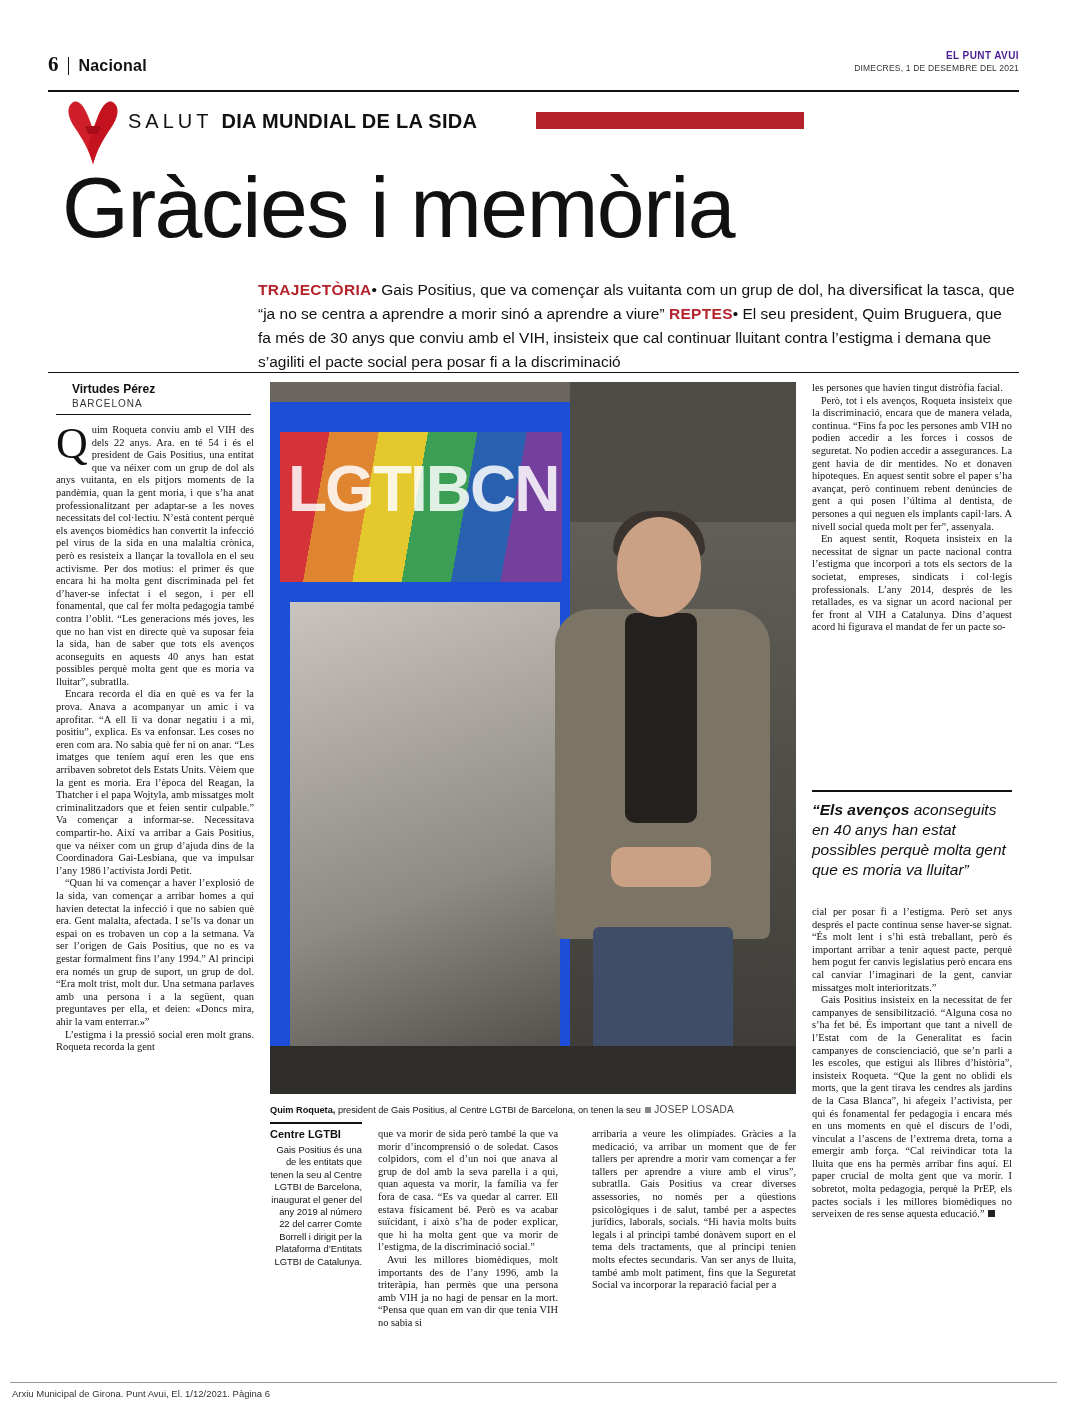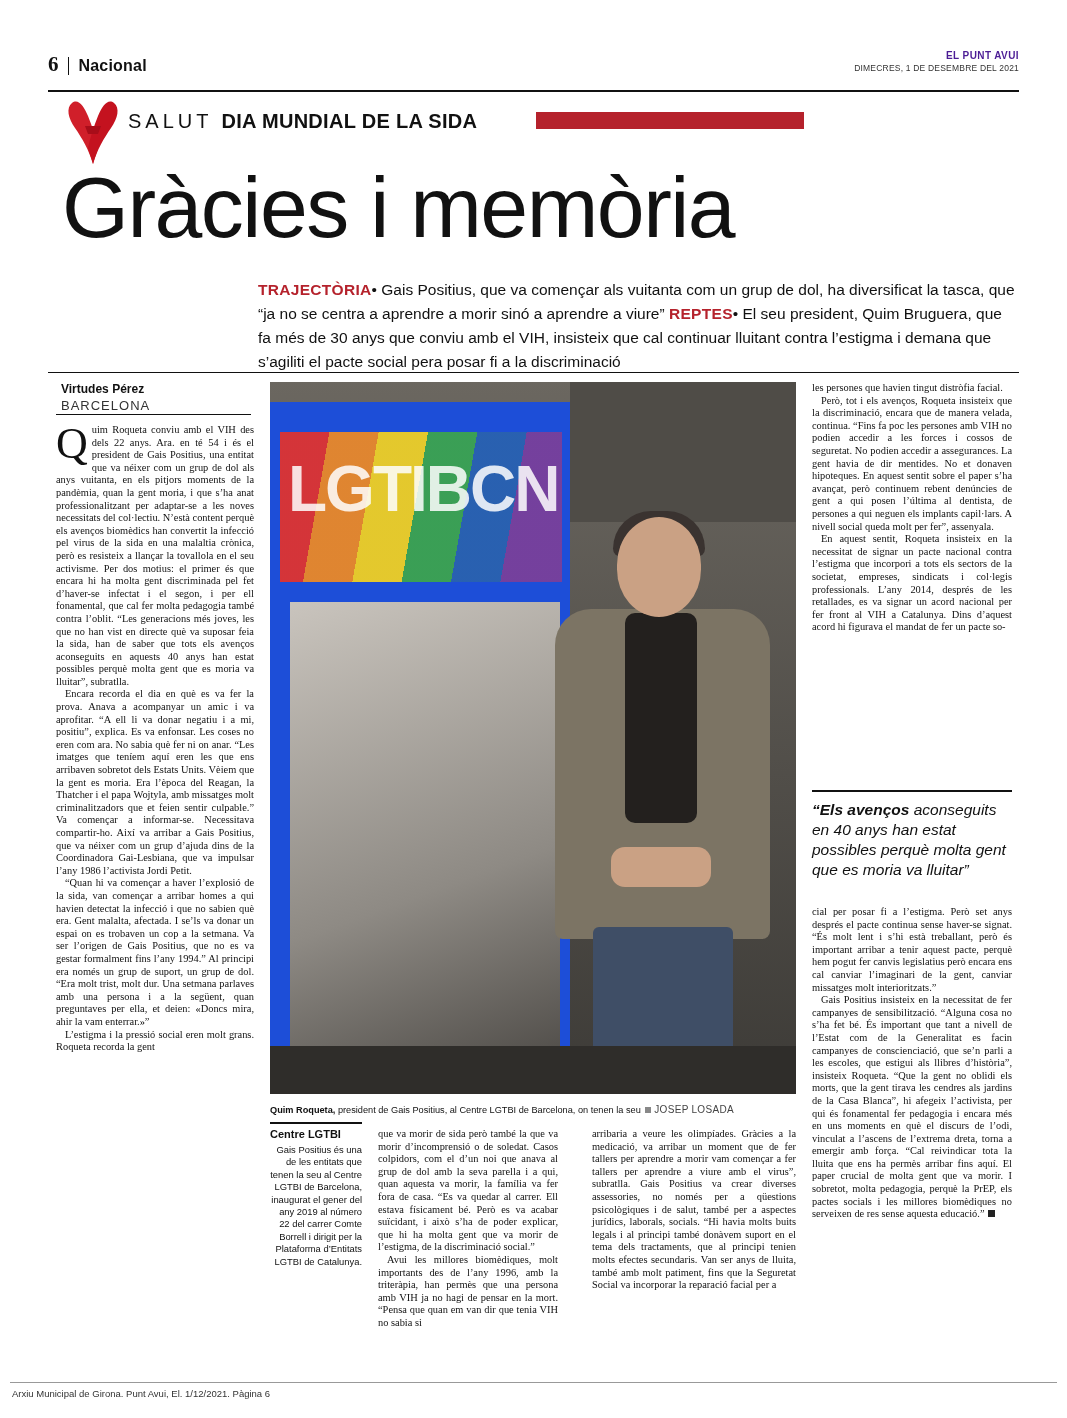--- a/index.html
+++ b/index.html
@@ -32,23 +32,23 @@
   .standfirst{position:absolute;left:258px;top:278px;right:48px;font-family:"Liberation Sans",sans-serif;font-size:15.5px;line-height:24px;color:#111;}
   .standfirst .lbl{color:#b5222c;font-weight:bold;letter-spacing:.3px;}
 
   
   .rule-mid{position:absolute;left:48px;right:48px;top:372px;height:1px;background:#111;}
 
   .col{position:absolute;font-family:"Liberation Serif",serif;font-size:10.4px;line-height:12.6px;text-align:justify;color:#111;}
   .col p{margin:0;text-indent:9px;}
   .col p.first{text-indent:0;}
 
-  .byline{position:absolute;left:61px;top:382px;width:195px;}
+  .byline{position:absolute;left:72px;top:382px;width:195px;}
   .byline .name{font-family:"Liberation Sans",sans-serif;font-size:12px;font-weight:bold;color:#111;}
-  .byline .place{font-family:"Liberation Sans",sans-serif;font-size:13px;letter-spacing:1px;color:#333;margin-top:2px;}
+  .byline .place{font-family:"Liberation Sans",sans-serif;font-size:10px;letter-spacing:1px;color:#333;margin-top:2px;}
   .byline-rule{position:absolute;left:56px;top:414px;width:195px;height:1px;background:#111;}
 
   #col1{left:56px;top:424px;width:198px;}
   .dropcap{float:left;font-family:"Liberation Serif",serif;font-size:44px;line-height:36px;font-weight:normal;padding:2px 4px 0 0;}
 
   
   .photo{position:absolute;left:270px;top:382px;width:526px;height:712px;overflow:hidden;background:#5d5a55;}
   .photo-caption{position:absolute;left:270px;top:1104px;width:526px;font-family:"Liberation Sans",sans-serif;font-size:9.2px;line-height:12px;color:#111;}
   .photo-caption b{font-weight:bold;}
   .credit{color:#444;font-size:10px;letter-spacing:.3px;}

